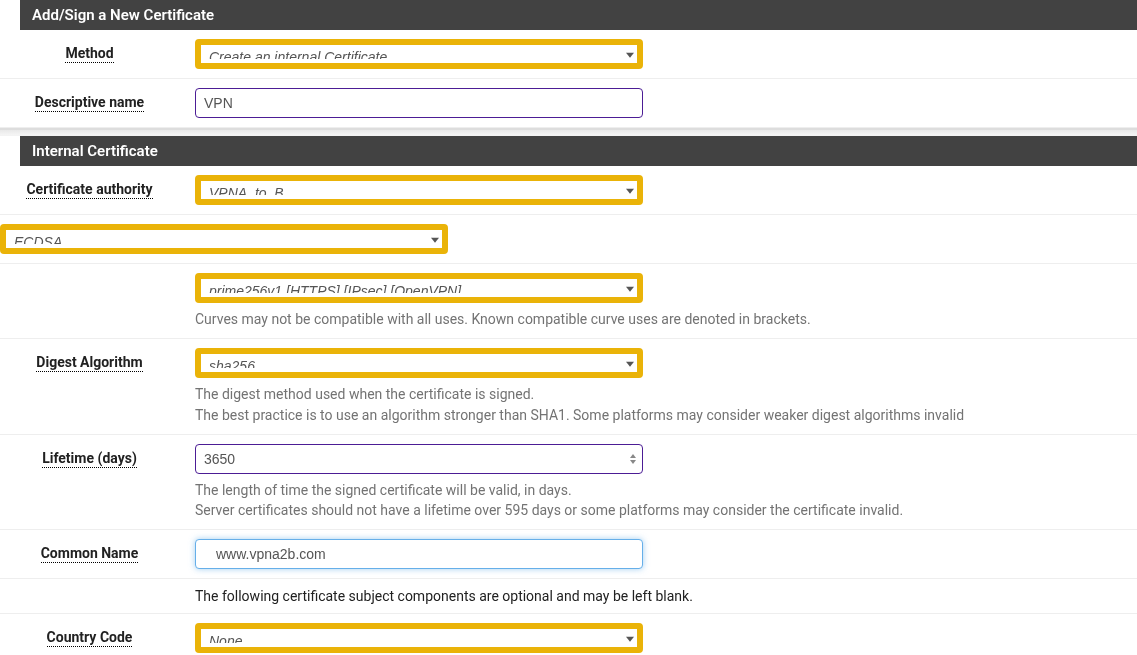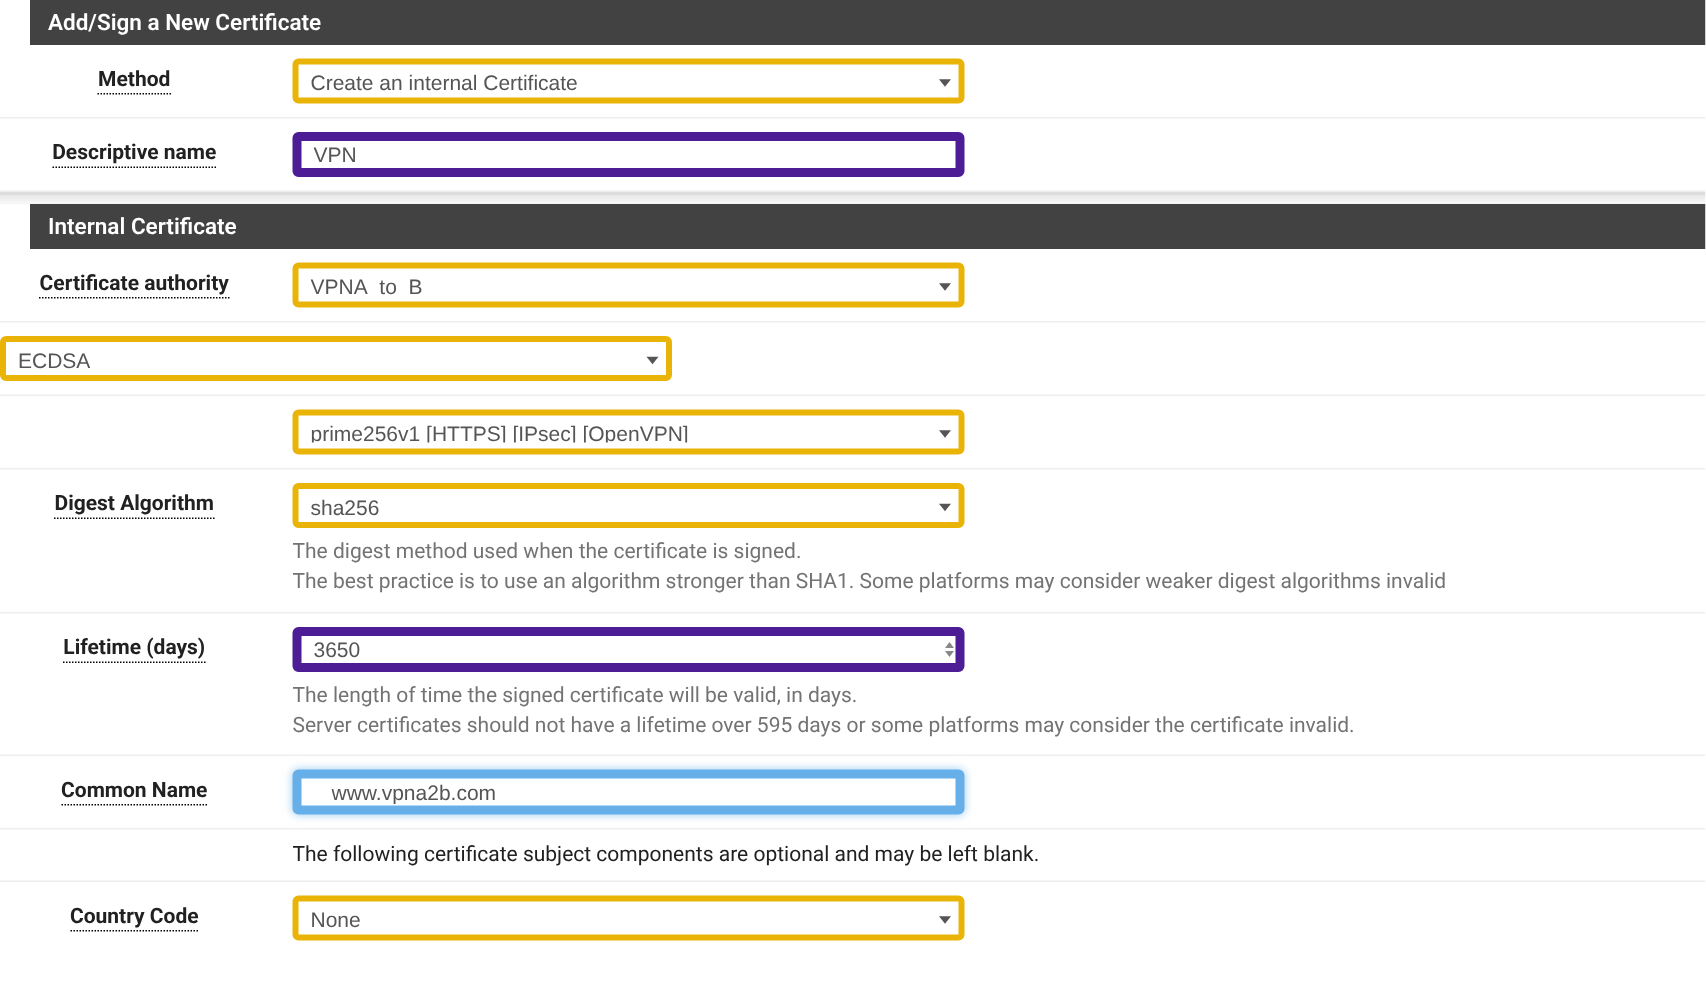--- a/index.html
+++ b/index.html
@@ -45,47 +45,48 @@
 }
 .select-wrapper {
   position: relative;
   display: inline-block;
   width: 448px;
 }
 select.form-control {
   width: 100%;
   height: 30px;
   padding: 4px 24px 4px 8px;
-  border: 4px solid #eab308;
+  border: 6px solid #eab308;
   border-radius: 4px;
   background: #fff;
   font-size: 14px;
   color: #555;
   appearance: none;
+  font-style: italic;
   -webkit-appearance: none;
   -moz-appearance: none;
 }
 .select-wrapper::after {
   content: "";
   position: absolute;
   right: 9px;
   top: 50%;
   transform: translateY(-25%);
   width: 0;
   height: 0;
   border-left: 4px solid transparent;
   border-right: 4px solid transparent;
   border-top: 5px solid #555;
   pointer-events: none;
 }
 input.form-control {
   width: 448px;
   height: 30px;
   padding: 4px 8px;
-  border: 6px solid #4c1d95;
+  border: 1px solid #4c1d95;
   border-radius: 4px;
   font-size: 14px;
   color: #555;
 }
 input.form-control.number {
   padding-right: 40px;
 }
 input.focused {
   border-color: #66afe9;
   box-shadow: 0 0 6px rgba(102,175,233,.6);
@@ -190,20 +191,21 @@
 </div>
 
 <div class="form-row">
   <div class="label-col"></div>
   <div class="input-col">
     <div class="select-wrapper">
       <select class="form-control">
         <option>prime256v1 [HTTPS] [IPsec] [OpenVPN]</option>
       </select>
     </div>
+    <div class="help-text">Curves may not be compatible with all uses. Known compatible curve uses are denoted in brackets.</div>
   </div>
 </div>
 
 <div class="form-row">
   <div class="label-col">
     <label>Digest Algorithm</label>
   </div>
   <div class="input-col">
     <div class="select-wrapper">
       <select class="form-control">

